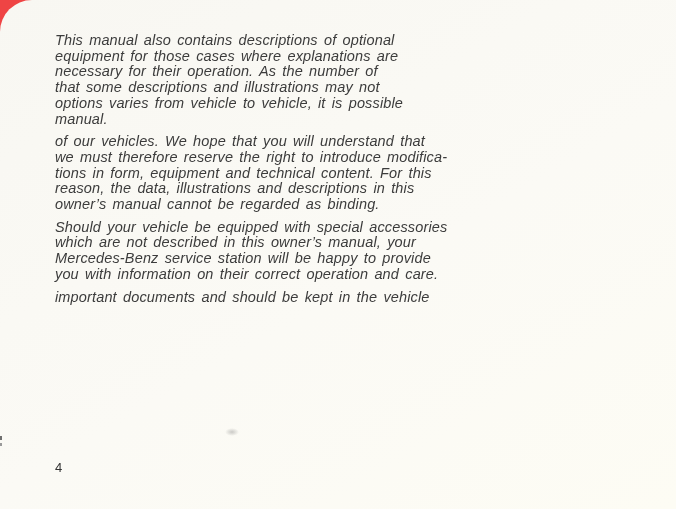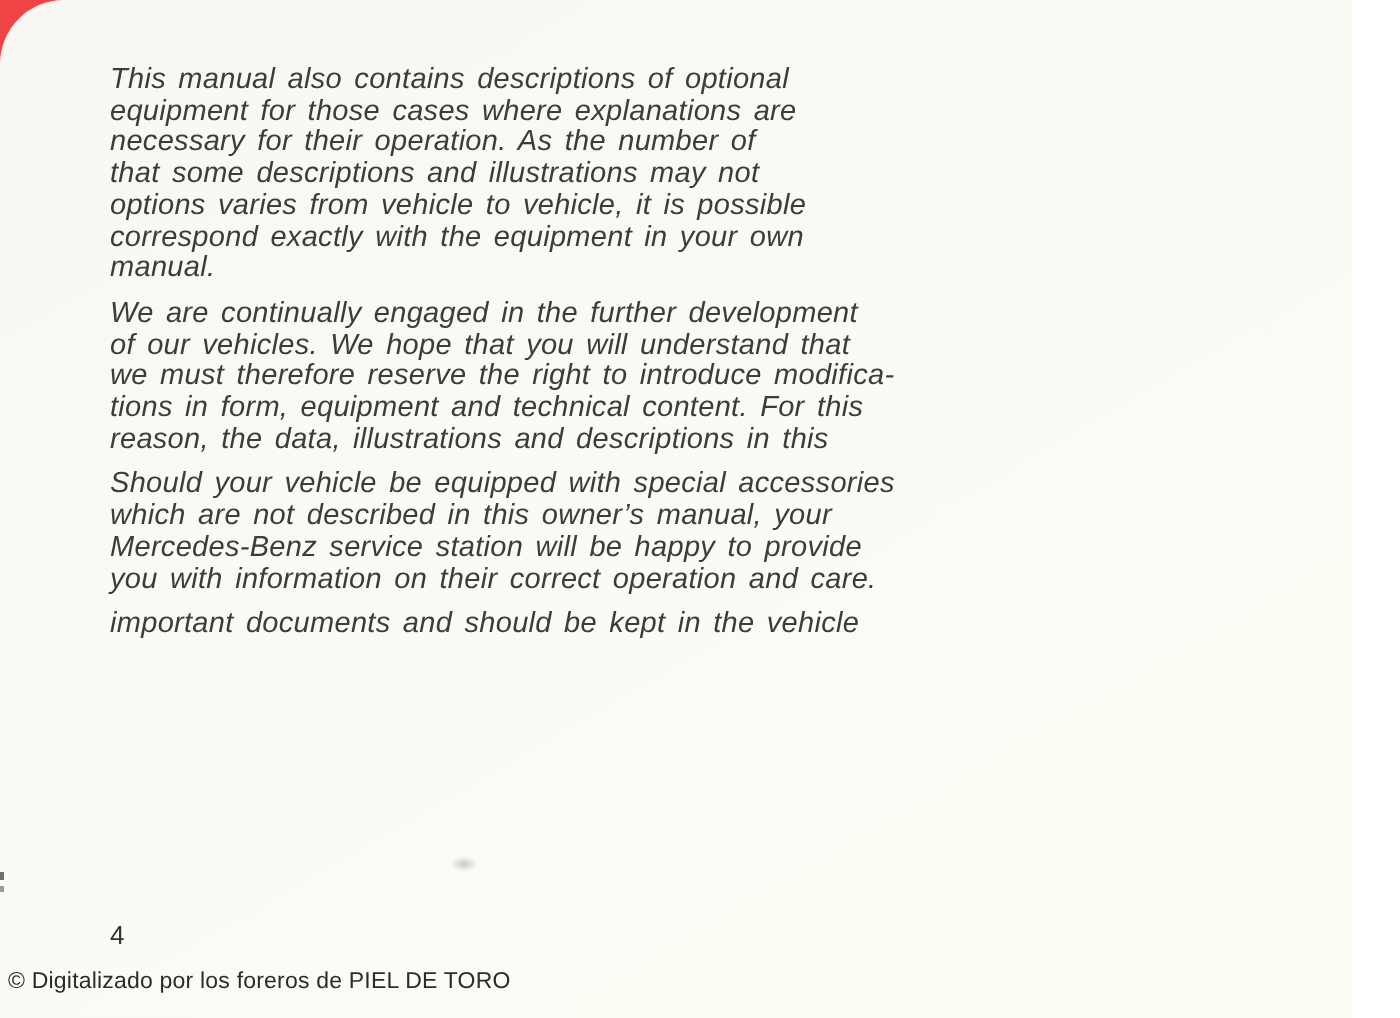--- a/index.html
+++ b/index.html
@@ -99,46 +99,44 @@
   <div class="paper">
 
     <div class="text-block">
 
       <div class="para">
         <div class="line">This manual also contains descriptions of optional</div>
         <div class="line">equipment for those cases where explanations are</div>
         <div class="line">necessary for their operation. As the number of</div>
         <div class="line">that some descriptions and illustrations may not</div>
         <div class="line">options varies from vehicle to vehicle, it is possible</div>
-        <div class="line">correspond exactly with the equipment in your own</div>
         <div class="line">manual.</div>
       </div>
 
       <div class="para">
-        <div class="line">We are continually engaged in the further development</div>
         <div class="line">of our vehicles. We hope that you will understand that</div>
         <div class="line">we must therefore reserve the right to introduce modifica-</div>
         <div class="line">tions in form, equipment and technical content. For this</div>
         <div class="line">reason, the data, illustrations and descriptions in this</div>
+        <div class="line">owner’s manual cannot be regarded as binding.</div>
       </div>
 
       <div class="para">
         <div class="line">Should your vehicle be equipped with special accessories</div>
         <div class="line">which are not described in this owner’s manual, your</div>
         <div class="line">Mercedes-Benz service station will be happy to provide</div>
         <div class="line">you with information on their correct operation and care.</div>
       </div>
 
       <div class="para">
         <div class="line">important documents and should be kept in the vehicle</div>
       </div>
 
     </div>
 
     <div class="page-number">4</div>
-    <div class="credit-line">© Digitalizado por los foreros de PIEL DE TORO</div>
 
     <div class="smudge"></div>
     <div class="speck-a"></div>
     <div class="speck-b"></div>
 
   </div>
 </div>
 
 </body></html>

